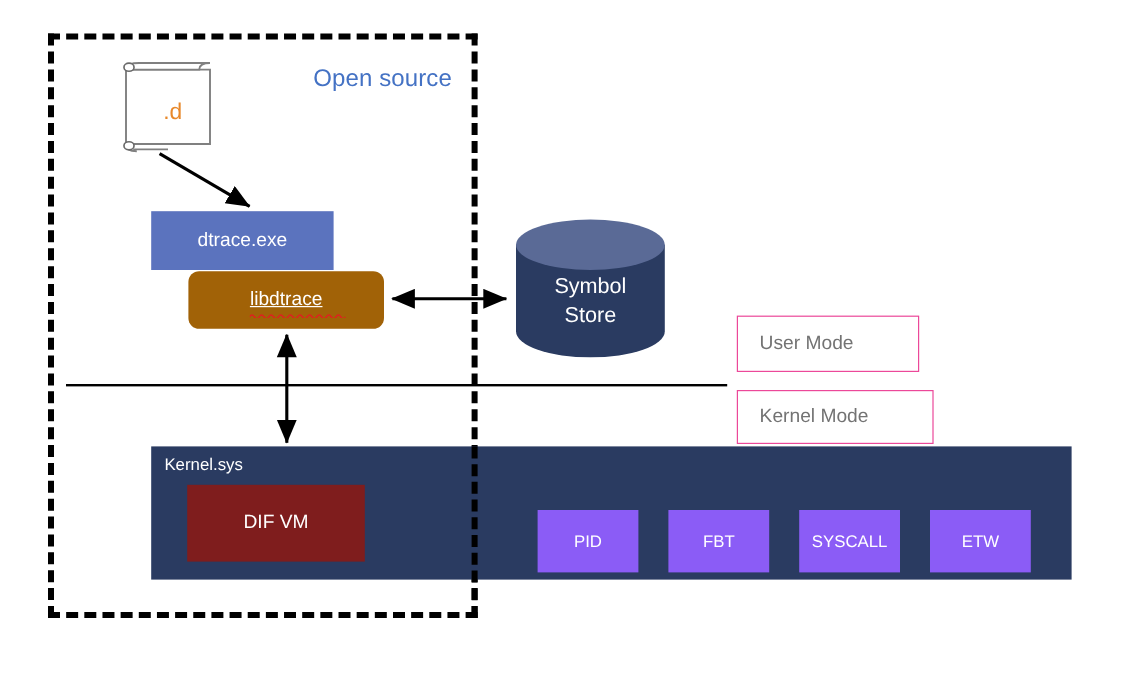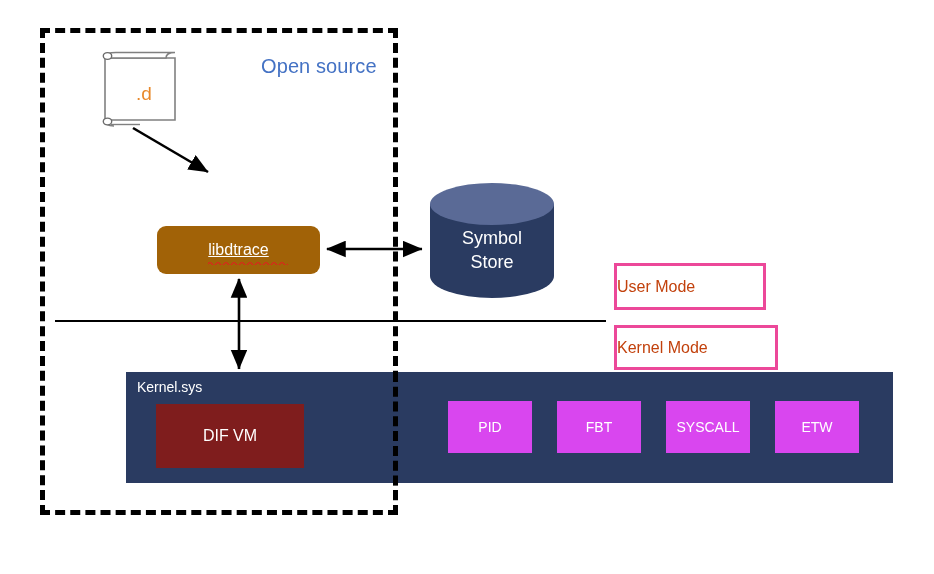--- a/index.html
+++ b/index.html
@@ -134,27 +134,27 @@
     left: 55px;
     top: 320px;
     width: 551px;
     height: 0;
     border-top: 2px solid #000000;
   }
 
   
   .mode-box {
     background: #ffffff;
-    border: 3px solid #ec4899;
+    border: 1px solid #ec4899;
     box-sizing: border-box;
     display: flex;
     align-items: center;
-    color: #c2410c;
+    color: #737373;
     font-size: 16px;
-    padding-left: 0;
+    padding-left: 18px;
   }
   #user-mode-box  { left: 614px; top: 263px; width: 152px; height: 47px; }
   #kernel-mode-box{ left: 614px; top: 325px; width: 164px; height: 45px; }
 
   
   #dtrace-sys-band {
     left: 126px;
     top: 372px;
     width: 767px;
     height: 111px;
@@ -183,26 +183,27 @@
   #providers {
     position: absolute;
     left: 322px;
     top: 29px;
     display: flex;
     gap: 25px;
   }
   .provider-box {
     width: 84px;
     height: 52px;
-    background: #d946ef;
+    background: #8b5cf6;
     color: #ffffff;
     font-size: 14px;
     display: flex;
     align-items: center;
     justify-content: center;
+    margin-top: 24px;
   }
 </style>
 </head>
 <body>
 
 <div id="canvas">
 
   <div class="abs" id="open-source-region"></div>
 
   <div class="abs" id="open-source-label">Open source</div>
@@ -229,20 +230,23 @@
       </marker>
     </defs>
 
     <line x1="133" y1="128" x2="208" y2="172" stroke="#000000" stroke-width="2.6" marker-end="url(#ah)"></line>
 
     <line x1="327" y1="249" x2="422" y2="249" stroke="#000000" stroke-width="2.6" marker-start="url(#ah-start)" marker-end="url(#ah)"></line>
 
     <line x1="239" y1="279" x2="239" y2="369" stroke="#000000" stroke-width="2.6" marker-start="url(#ah-start)" marker-end="url(#ah)"></line>
   </svg>
 
+  <div class="abs" id="dtrace-exe-box">
+    <span>dtrace.exe</span>
+  </div>
 
   <div class="abs" id="libdtrace-box">
     <span id="libdtrace-label">
       <span>libdtrace</span>
       <svg id="libdtrace-squiggle" viewBox="0 0 80 4" preserveAspectRatio="none">
         <path d="M0,3 Q2,0 4,3 T8,3 T12,3 T16,3 T20,3 T24,3 T28,3 T32,3 T36,3 T40,3 T44,3 T48,3 T52,3 T56,3 T60,3 T64,3 T68,3 T72,3 T76,3 T80,3" fill="none" stroke="#E02020" stroke-width="1.2"></path>
       </svg>
     </span>
   </div>
 

